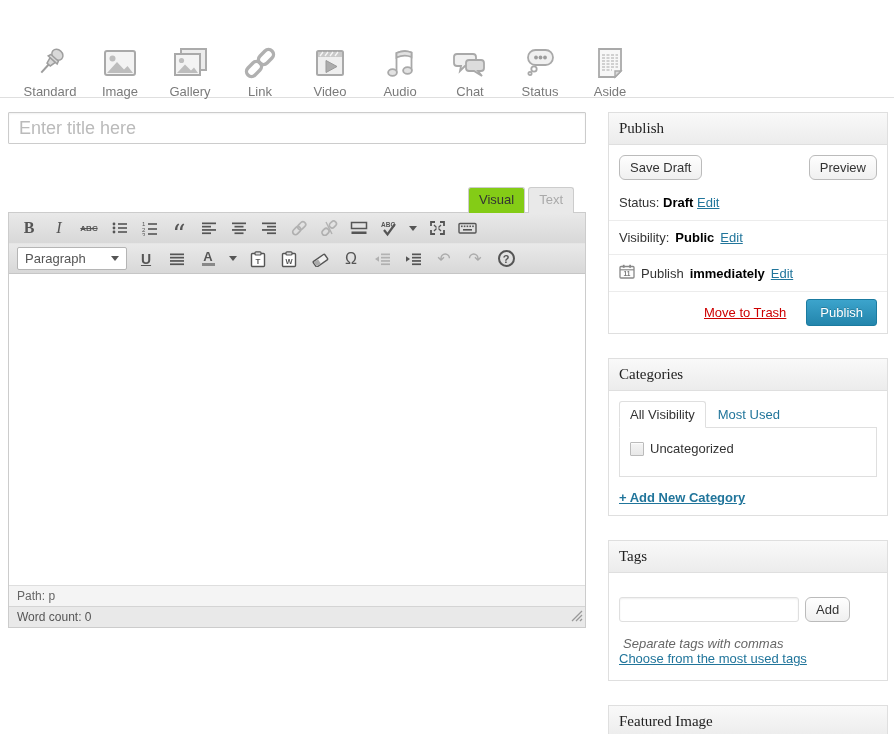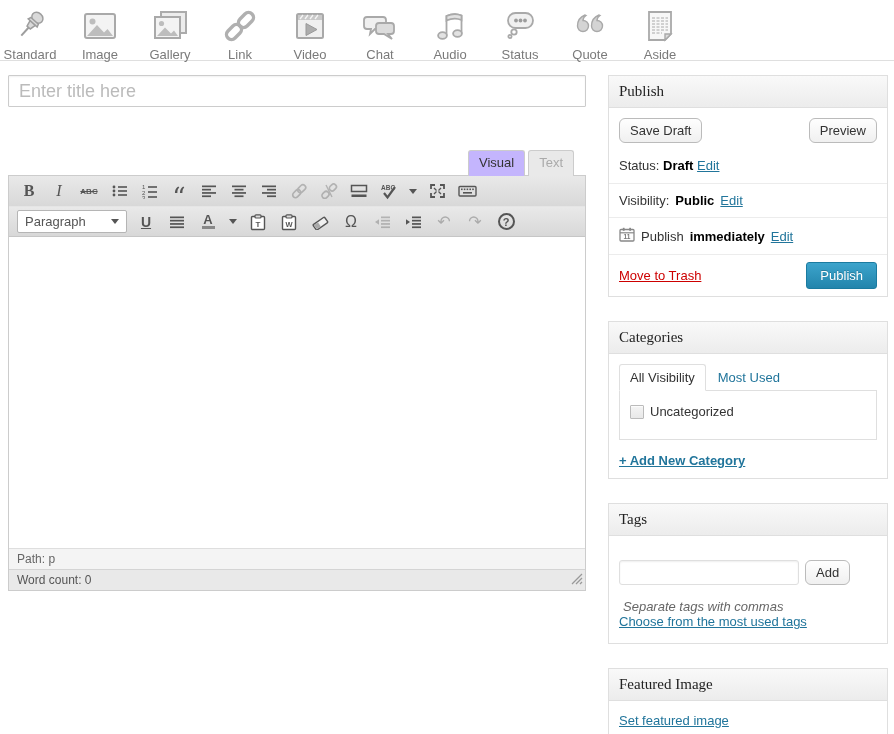--- a/index.html
+++ b/index.html
@@ -4,21 +4,21 @@
 <style>
   * { box-sizing: border-box; margin: 0; padding: 0; }
   html,body { background:#fff; }
   body {
     width: 894px; height: 734px; overflow: hidden;
     font-family: "Liberation Sans", sans-serif; font-size: 13px; color: #333;
   }
   .page { width:894px; height:734px; position:relative; }
 
   
-  .format-bar { display:flex; padding:6px 0 0 0; height:60px; }
+  .format-bar { display:flex; padding:6px 0 0 20px; height:60px;margin-top:37px; }
   .fmt { width:60px; margin-right:10px; display:flex; flex-direction:column; align-items:center; cursor:pointer; }
   .fmt-ic { height:40px; display:flex; align-items:center; justify-content:center; }
   .fmt-label { font-size:13px; color:#7a7a7a; margin-top:1px; }
   .fmt-sep { border:none; border-top:1px solid #dfdfdf; margin:0; }
 
   
   .columns { display:flex; margin:14px 8px 0 8px; gap:22px; }
   .main { flex:0 0 578px; }
   .sidebar { flex:0 0 280px; }
 
@@ -36,21 +36,21 @@
     display:inline-flex; align-items:center; gap:5px;
     background:linear-gradient(#fefefe,#f0f0f0); border:1px solid #bbb;
     border-radius:6px; color:#333; font-size:13px; padding:3px 10px; height:25px;
     cursor:pointer; font-family:"Liberation Sans",sans-serif;
   }
   .editor-tabs { position:absolute; right:12px; bottom:-1px; display:flex; gap:3px; }
   .etab {
     height:26px; padding:4px 10px 0; font-size:13px; border:1px solid #ccc;
     border-bottom:none; border-radius:3px 3px 0 0; cursor:pointer;
   }
-  .etab.active { background:#c4b5fd; color:#333; }
+  .etab.active { background:#84cc16; color:#333; }
   .etab.inactive { background:#e9e9e9; color:#aaa; }
 
   
   .editor { border:1px solid #ccc; margin-top:0; }
   .toolbar {
     display:flex; align-items:center; height:30px; padding:0 8px;
     background:linear-gradient(#e9e9e9,#d8d8d8); gap:6px;
   }
   .toolbar.row2 { border-top:1px solid #e5e5e5; gap:7px; }
   .tb {
@@ -90,21 +90,21 @@
     font-family:"Liberation Serif", "DejaVu Serif", serif; font-weight:normal;
     font-size:15px; color:#222; padding:7px 10px; cursor:pointer;
     background:linear-gradient(#f9f9f9,#ececec); border-bottom:1px solid #dfdfdf;
   }
   a.wp-link { color:#21759b; text-decoration:underline; cursor:pointer; }
   a.wp-link.plain { text-decoration:none; }
   .pub-minor { padding:10px; }
   .pub-row-buttons { display:flex; justify-content:space-between; }
   .pub-status { margin-top:15px; }
   .pub-section { padding:9px 10px; border-top:1px solid #ececec; display:flex; align-items:center; gap:6px; }
-  .pub-major { padding:10px; border-top:1px solid #ececec; display:flex; justify-content:space-between; align-items:center; height:42px;gap:20px; }
+  .pub-major { padding:10px; border-top:1px solid #ececec; display:flex; justify-content:flex-end; align-items:center; height:42px;gap:20px; }
   .trash-link { color:#cd0000; text-decoration:underline; cursor:pointer; }
   .primary-btn {
     background:linear-gradient(#3ca4cc,#2385ac); border:1px solid #1b7ba0; border-radius:3px;
     color:#fff; font-size:13px; padding:5px 13px; cursor:pointer;
     text-shadow:0 -1px 0 rgba(0,0,0,.2); font-family:"Liberation Sans",sans-serif;
   }
   b.val { color:#000; }
 
   .cat-inside { padding:10px; }
   .cat-tabs { display:flex; align-items:flex-end; position:relative; }
@@ -197,70 +197,59 @@
             <path d="M10 13 l3-4 M15 13 l3-4 M20 13 l3-4 M25 13 l3-4" stroke="#f5f5f5" stroke-width="1.3"></path>
             <path d="M16 17.5 L27 23.5 L16 29.5 z" fill="#adadad" stroke="#999" stroke-width="1"></path>
           </svg>
       </span>
       <span class="fmt-label">Video</span>
     </div>
 
     <div class="fmt">
       <span class="fmt-ic">
         <svg width="40" height="40" viewBox="0 0 40 40">
-            <g stroke="#a9a9a9" stroke-width="1.8">
-              <path d="M7 11 h16 a3 3 0 0 1 3 3 v6 a3 3 0 0 1 -3 3 h-8 l-5 5 l1-5 h-4 a3 3 0 0 1 -3-3 v-6 a3 3 0 0 1 3-3 z" fill="#f0f0f0"></path>
-              <path d="M19 17 h12 a3 3 0 0 1 3 3 v5 a3 3 0 0 1 -3 3 h-3 l4 5 l-8-5 h-5 a3 3 0 0 1 -3-3 v-5 a3 3 0 0 1 3-3 z" fill="#dcdcdc"></path>
-            </g>
-          </svg>
-      </span>
-      <span class="fmt-label">Chat</span>
-    </div>
-
-    <div class="fmt">
-      <span class="fmt-ic">
-        <svg width="40" height="40" viewBox="0 0 40 40">
             <g stroke="#a9a9a9" stroke-width="1.8" fill="#e2e2e2">
               <path d="M16.5 29.5 V10 C22 7.5 27 7.5 31.5 9.5 V27.5" fill="none"></path>
               <path d="M16.5 10 C22 7.5 27 7.5 31.5 9.5 L31.5 14 C27 12 22 12 16.5 14.5 z"></path>
               <ellipse cx="12.5" cy="29.5" rx="4.4" ry="3.4"></ellipse>
               <ellipse cx="27.5" cy="27.5" rx="4.4" ry="3.4"></ellipse>
             </g>
           </svg>
       </span>
       <span class="fmt-label">Audio</span>
+    </div>
+
+    <div class="fmt">
+      <span class="fmt-ic">
+        <svg width="40" height="40" viewBox="0 0 40 40">
+            <g stroke="#a9a9a9" stroke-width="1.8">
+              <path d="M7 11 h16 a3 3 0 0 1 3 3 v6 a3 3 0 0 1 -3 3 h-8 l-5 5 l1-5 h-4 a3 3 0 0 1 -3-3 v-6 a3 3 0 0 1 3-3 z" fill="#f0f0f0"></path>
+              <path d="M19 17 h12 a3 3 0 0 1 3 3 v5 a3 3 0 0 1 -3 3 h-3 l4 5 l-8-5 h-5 a3 3 0 0 1 -3-3 v-5 a3 3 0 0 1 3-3 z" fill="#dcdcdc"></path>
+            </g>
+          </svg>
+      </span>
+      <span class="fmt-label">Chat</span>
     </div>
 
     <div class="fmt">
       <span class="fmt-ic">
         <svg width="40" height="40" viewBox="0 0 40 40">
             <g stroke="#a9a9a9" stroke-width="1.8">
               <rect x="8" y="7" width="25" height="15" rx="7.5" fill="#f0f0f0"></rect>
               <circle cx="16" cy="14.5" r="1.9" fill="#9c9c9c" stroke="none"></circle>
               <circle cx="20.5" cy="14.5" r="1.9" fill="#9c9c9c" stroke="none"></circle>
               <circle cx="25" cy="14.5" r="1.9" fill="#9c9c9c" stroke="none"></circle>
               <circle cx="14" cy="26" r="2.7" fill="#fff"></circle>
               <circle cx="10" cy="30.5" r="1.6" fill="#fff"></circle>
             </g>
           </svg>
       </span>
       <span class="fmt-label">Status</span>
     </div>
 
-    <div class="fmt">
-      <span class="fmt-ic">
-        <svg width="40" height="40" viewBox="0 0 40 40">
-            <g fill="#d4d4d4" stroke="#a9a9a9" stroke-width="1.4">
-              <path d="M15 9 C10 11 7.5 15 7.5 20 a5.5 5.5 0 1 0 5.5 -5.5 c0 -2 1 -3.8 3 -5z"></path>
-              <path d="M29 9 C24 11 21.5 15 21.5 20 a5.5 5.5 0 1 0 5.5 -5.5 c0 -2 1 -3.8 3 -5z"></path>
-            </g>
-          </svg>
-      </span>
-      <span class="fmt-label">Quote</span>
-    </div>
 
     <div class="fmt">
       <span class="fmt-ic">
         <svg width="40" height="40" viewBox="0 0 40 40">
             <path d="M9 6 h22 v22 l-6 6 h-16 z" fill="#f7f7f7" stroke="#a9a9a9" stroke-width="1.8"></path>
             <path d="M31 28 l-6 6 v-6 z" fill="#dcdcdc" stroke="#a9a9a9" stroke-width="1.4"></path>
             <path d="M12 12 h16 M12 15 h16 M12 18 h16 M12 21 h16 M12 24 h16 M12 27 h10" stroke="#c3c3c3" stroke-width="1.6" stroke-dasharray="3 1.5"></path>
           </svg>
       </span>
       <span class="fmt-label">Aside</span>

